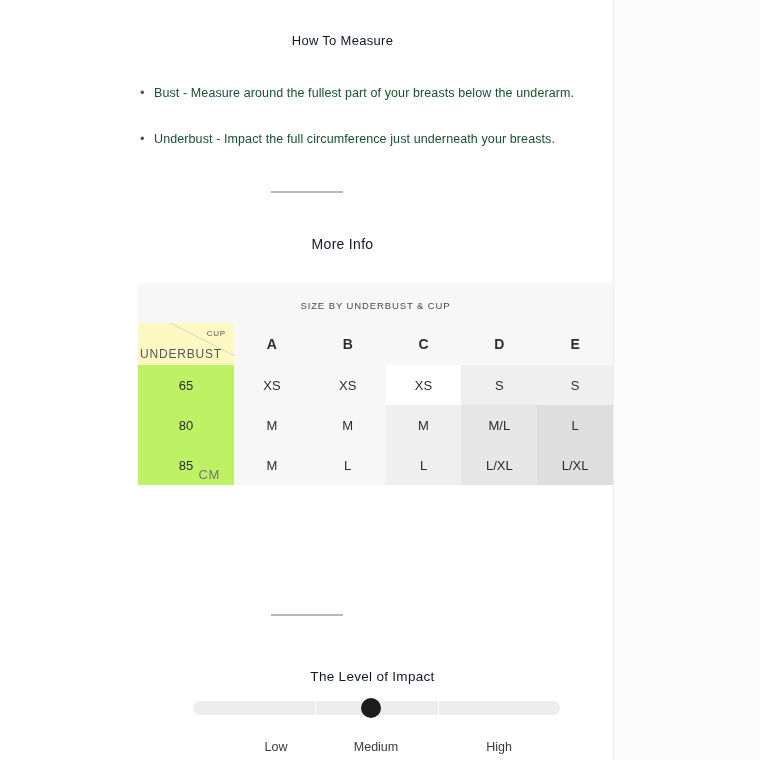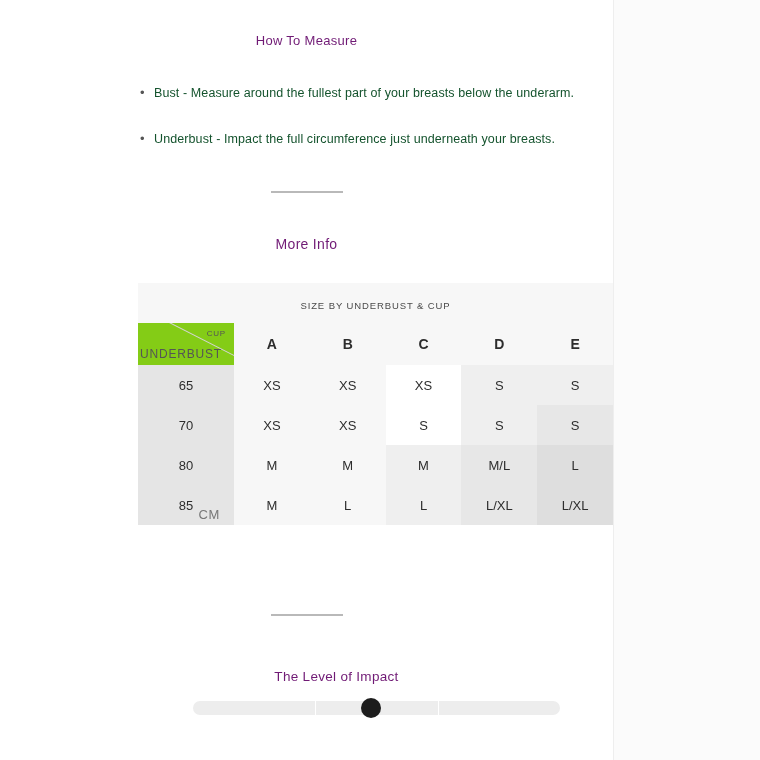--- a/index.html
+++ b/index.html
@@ -35,22 +35,23 @@
     position: absolute;
     top: 0;
     left: 0;
     width: 613px;
     height: 760px;
   }
 
   .section-title {
     text-align: center;
     font-size: 13px;
-    color: #701a75;
+    color: #0f172a;
     letter-spacing: 0.3px;
+    margin-left: 36px;
   }
   #how-to-measure-title {
     position: absolute;
     top: 33px;
     left: 0;
     width: 613px;
   }
 
   .bullets {
     position: absolute;
@@ -131,21 +132,21 @@
     position: relative;
   }
   table.size-table thead th {
     font-weight: bold;
     font-size: 14px;
     height: 42px;
   }
   .corner-cell {
     width: 96px;
     position: relative;
-    background: #84cc16;
+    background: #fef9c3;
   }
   .corner-cell .cup-lbl {
     position: absolute;
     right: 8px;
     top: 6px;
     font-size: 8px;
     letter-spacing: 0.8px;
     color: #555;
     font-weight: normal;
   }
@@ -171,21 +172,21 @@
     top: -22px;
     width: 140px;
     height: 1px;
     background: #d5d5d5;
     transform: rotate(27deg);
     transform-origin: left center;
   }
   td.row-head {
     font-weight: bold;
     font-size: 14px;
-    background: #e5e5e5;
+    background: #bef264;
   }
   td.cm-cell {
     position: relative;
   }
   td.cm-cell .cm {
     position: absolute;
     right: 14px;
     bottom: 3px;
     font-size: 13px;
     letter-spacing: 0.6px;
@@ -306,28 +307,20 @@
         <tbody>
           <tr>
             <td class="row-head">65</td>
             <td class="sh1">XS</td>
             <td class="sh1">XS</td>
             <td class="sh0">XS</td>
             <td class="sh2">S</td>
             <td class="sh2">S</td>
           </tr>
           <tr>
-            <td class="row-head">70</td>
-            <td class="sh1">XS</td>
-            <td class="sh1">XS</td>
-            <td class="sh0">S</td>
-            <td class="sh2">S</td>
-            <td class="sh3">S</td>
-          </tr>
-          <tr>
             <td class="row-head">80</td>
             <td class="sh1">M</td>
             <td class="sh1">M</td>
             <td class="sh2">M</td>
             <td class="sh3">M/L</td>
             <td class="sh4">L</td>
           </tr>
           <tr>
             <td class="row-head cm-cell">
               <span>85</span>
@@ -347,15 +340,20 @@
 
     <div class="section-title" id="impact-title">The Level of Impact</div>
 
     <div class="slider-wrap">
       <div class="slider-track"></div>
       <div class="slider-tick tick-1"></div>
       <div class="slider-tick tick-2"></div>
       <div class="slider-knob"></div>
     </div>
 
+    <div class="slider-labels">
+      <span class="lbl-low">Low</span>
+      <span class="lbl-med">Medium</span>
+      <span class="lbl-high">High</span>
+    </div>
 
   </div>
 </div>
 
 </body></html>

